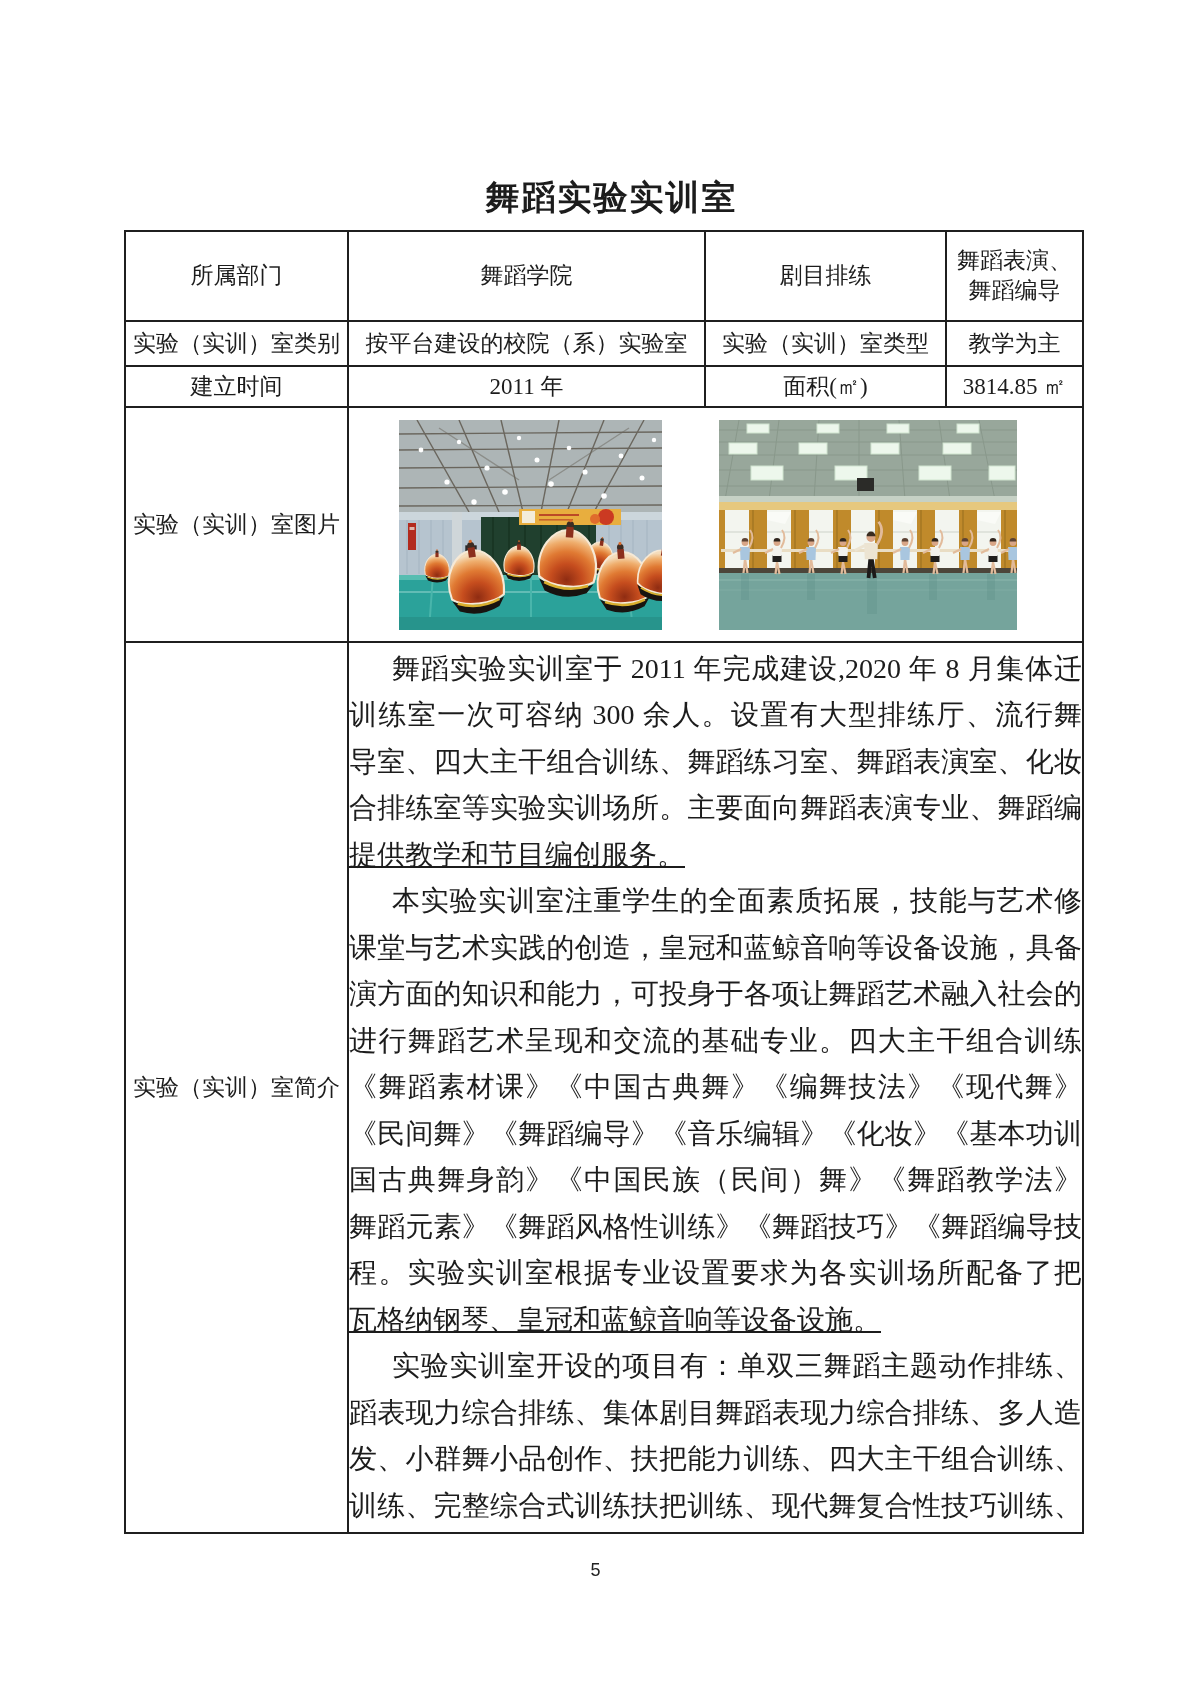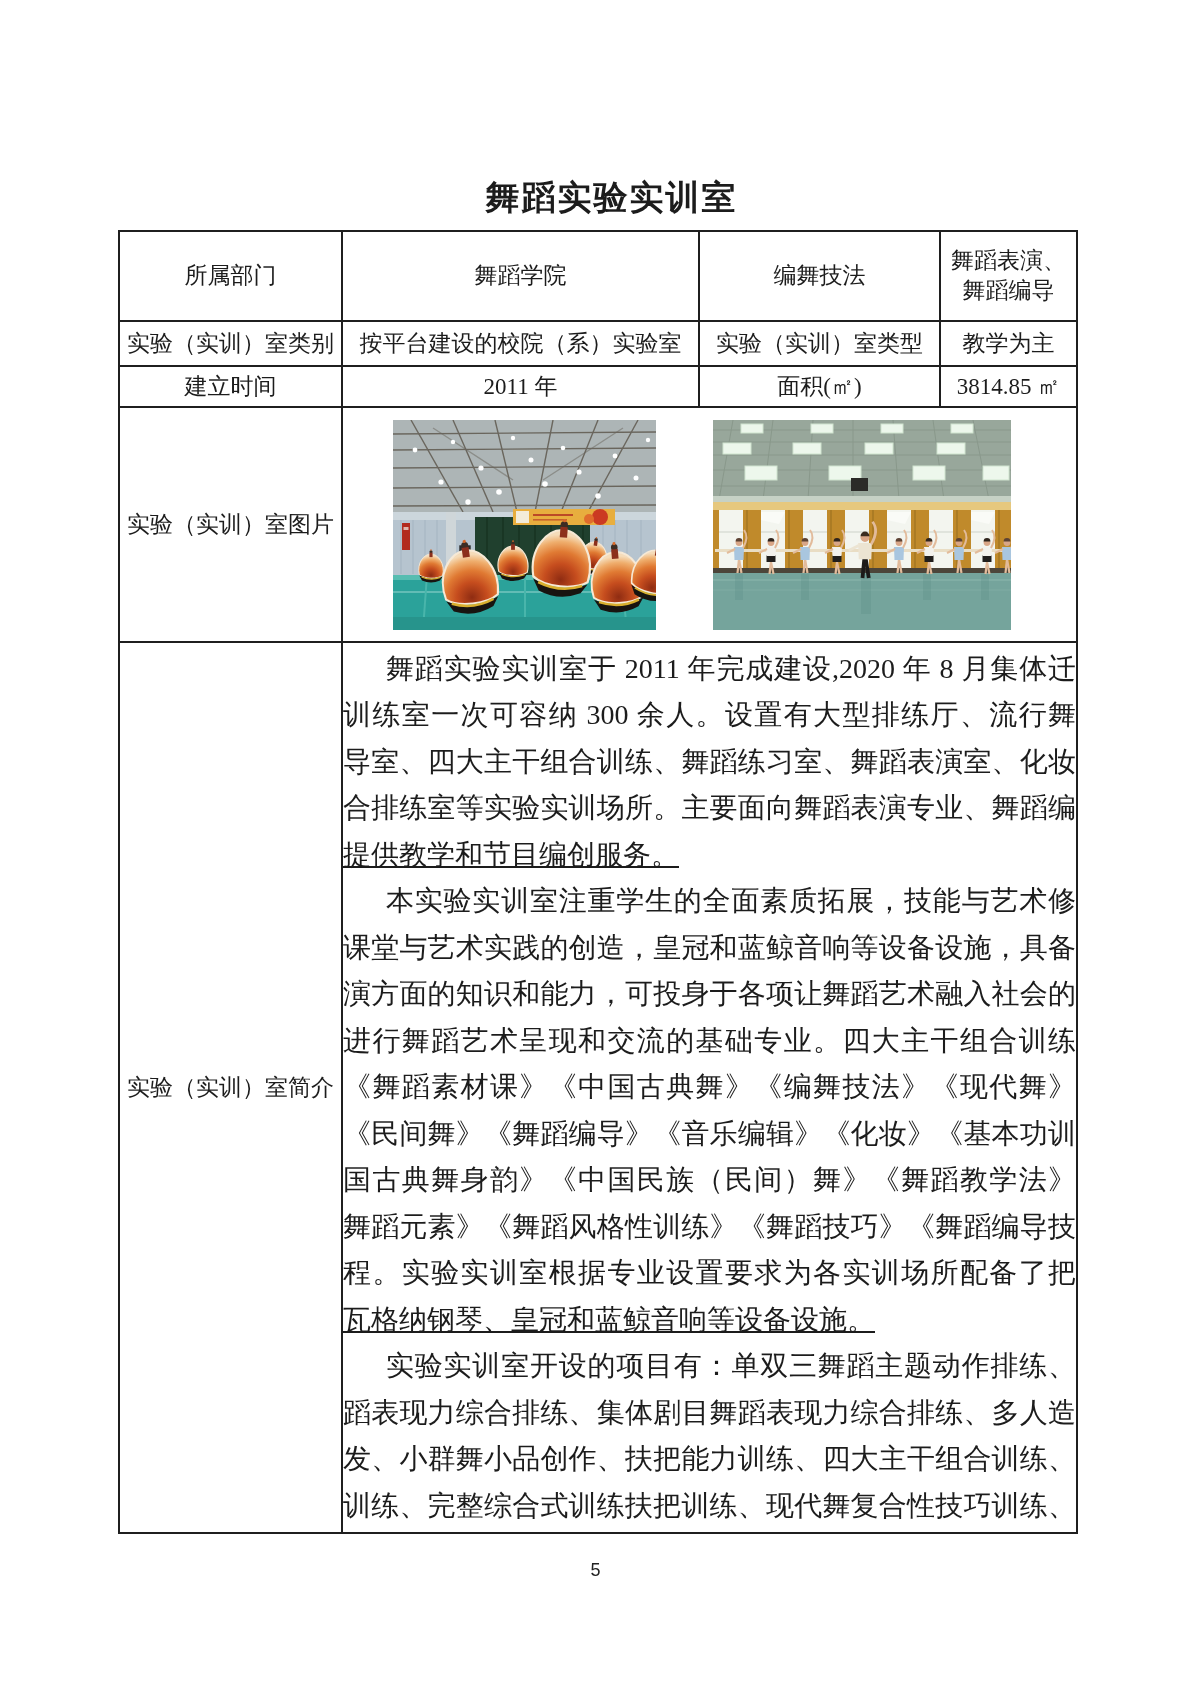--- a/index.html
+++ b/index.html
@@ -1,20 +1,20 @@
 <!DOCTYPE html>
 <html><head>
 <meta charset="utf-8">
 <style>
   html,body{margin:0;padding:0;background:#ffffff;}
   .page{position:relative;width:1191px;height:1684px;background:#fff;
         font-family:"Liberation Serif","DejaVu Serif",serif;color:#1c1c1c;overflow:hidden;}
   .title{position:absolute;top:160px;left:0;width:100%;margin:16px;text-align:center;
          font-size:34px;font-weight:bold;letter-spacing:2px;line-height:44px;}
-  table.info{position:absolute;left:118px;top:230px;width:958px;border-collapse:collapse;table-layout:fixed;}
+  table.info{position:absolute;left:124px;top:230px;width:958px;border-collapse:collapse;table-layout:fixed;}
   table.info td{border:2px solid #1f1f1f;text-align:center;vertical-align:middle;
                 font-size:23px;padding:0;line-height:1.3;}
   col.c1{width:223px}col.c2{width:357px}col.c3{width:241px}col.c4{width:137px}
   tr.r1 td{height:61px}
   tr.r2 td{height:43px}
   tr.r3 td{height:39px}
   tr.r4 td{height:233px}
   tr.r5 td{height:889px}
   .narrow{width:120px;margin:14px auto;line-height:30px;}
   .photos-cell{vertical-align:middle;}
@@ -40,21 +40,21 @@
         <col class="c1">
         <col class="c2">
         <col class="c3">
         <col class="c4">
       </colgroup>
 
     <tbody>
         <tr class="r1">
       <td><span>所属部门</span></td>
       <td><span>舞蹈学院</span></td>
-      <td><span>编舞技法</span></td>
+      <td><span>剧目排练</span></td>
       <td>
             <div class="narrow">舞蹈表演、舞蹈编导</div>
           </td>
     </tr>
 
     <tr class="r2">
       <td><span>实验（实训）室类别</span></td>
       <td><span>按平台建设的校院（系）实验室</span></td>
       <td><span>实验（实训）室类型</span></td>
       <td><span>教学为主</span></td>

